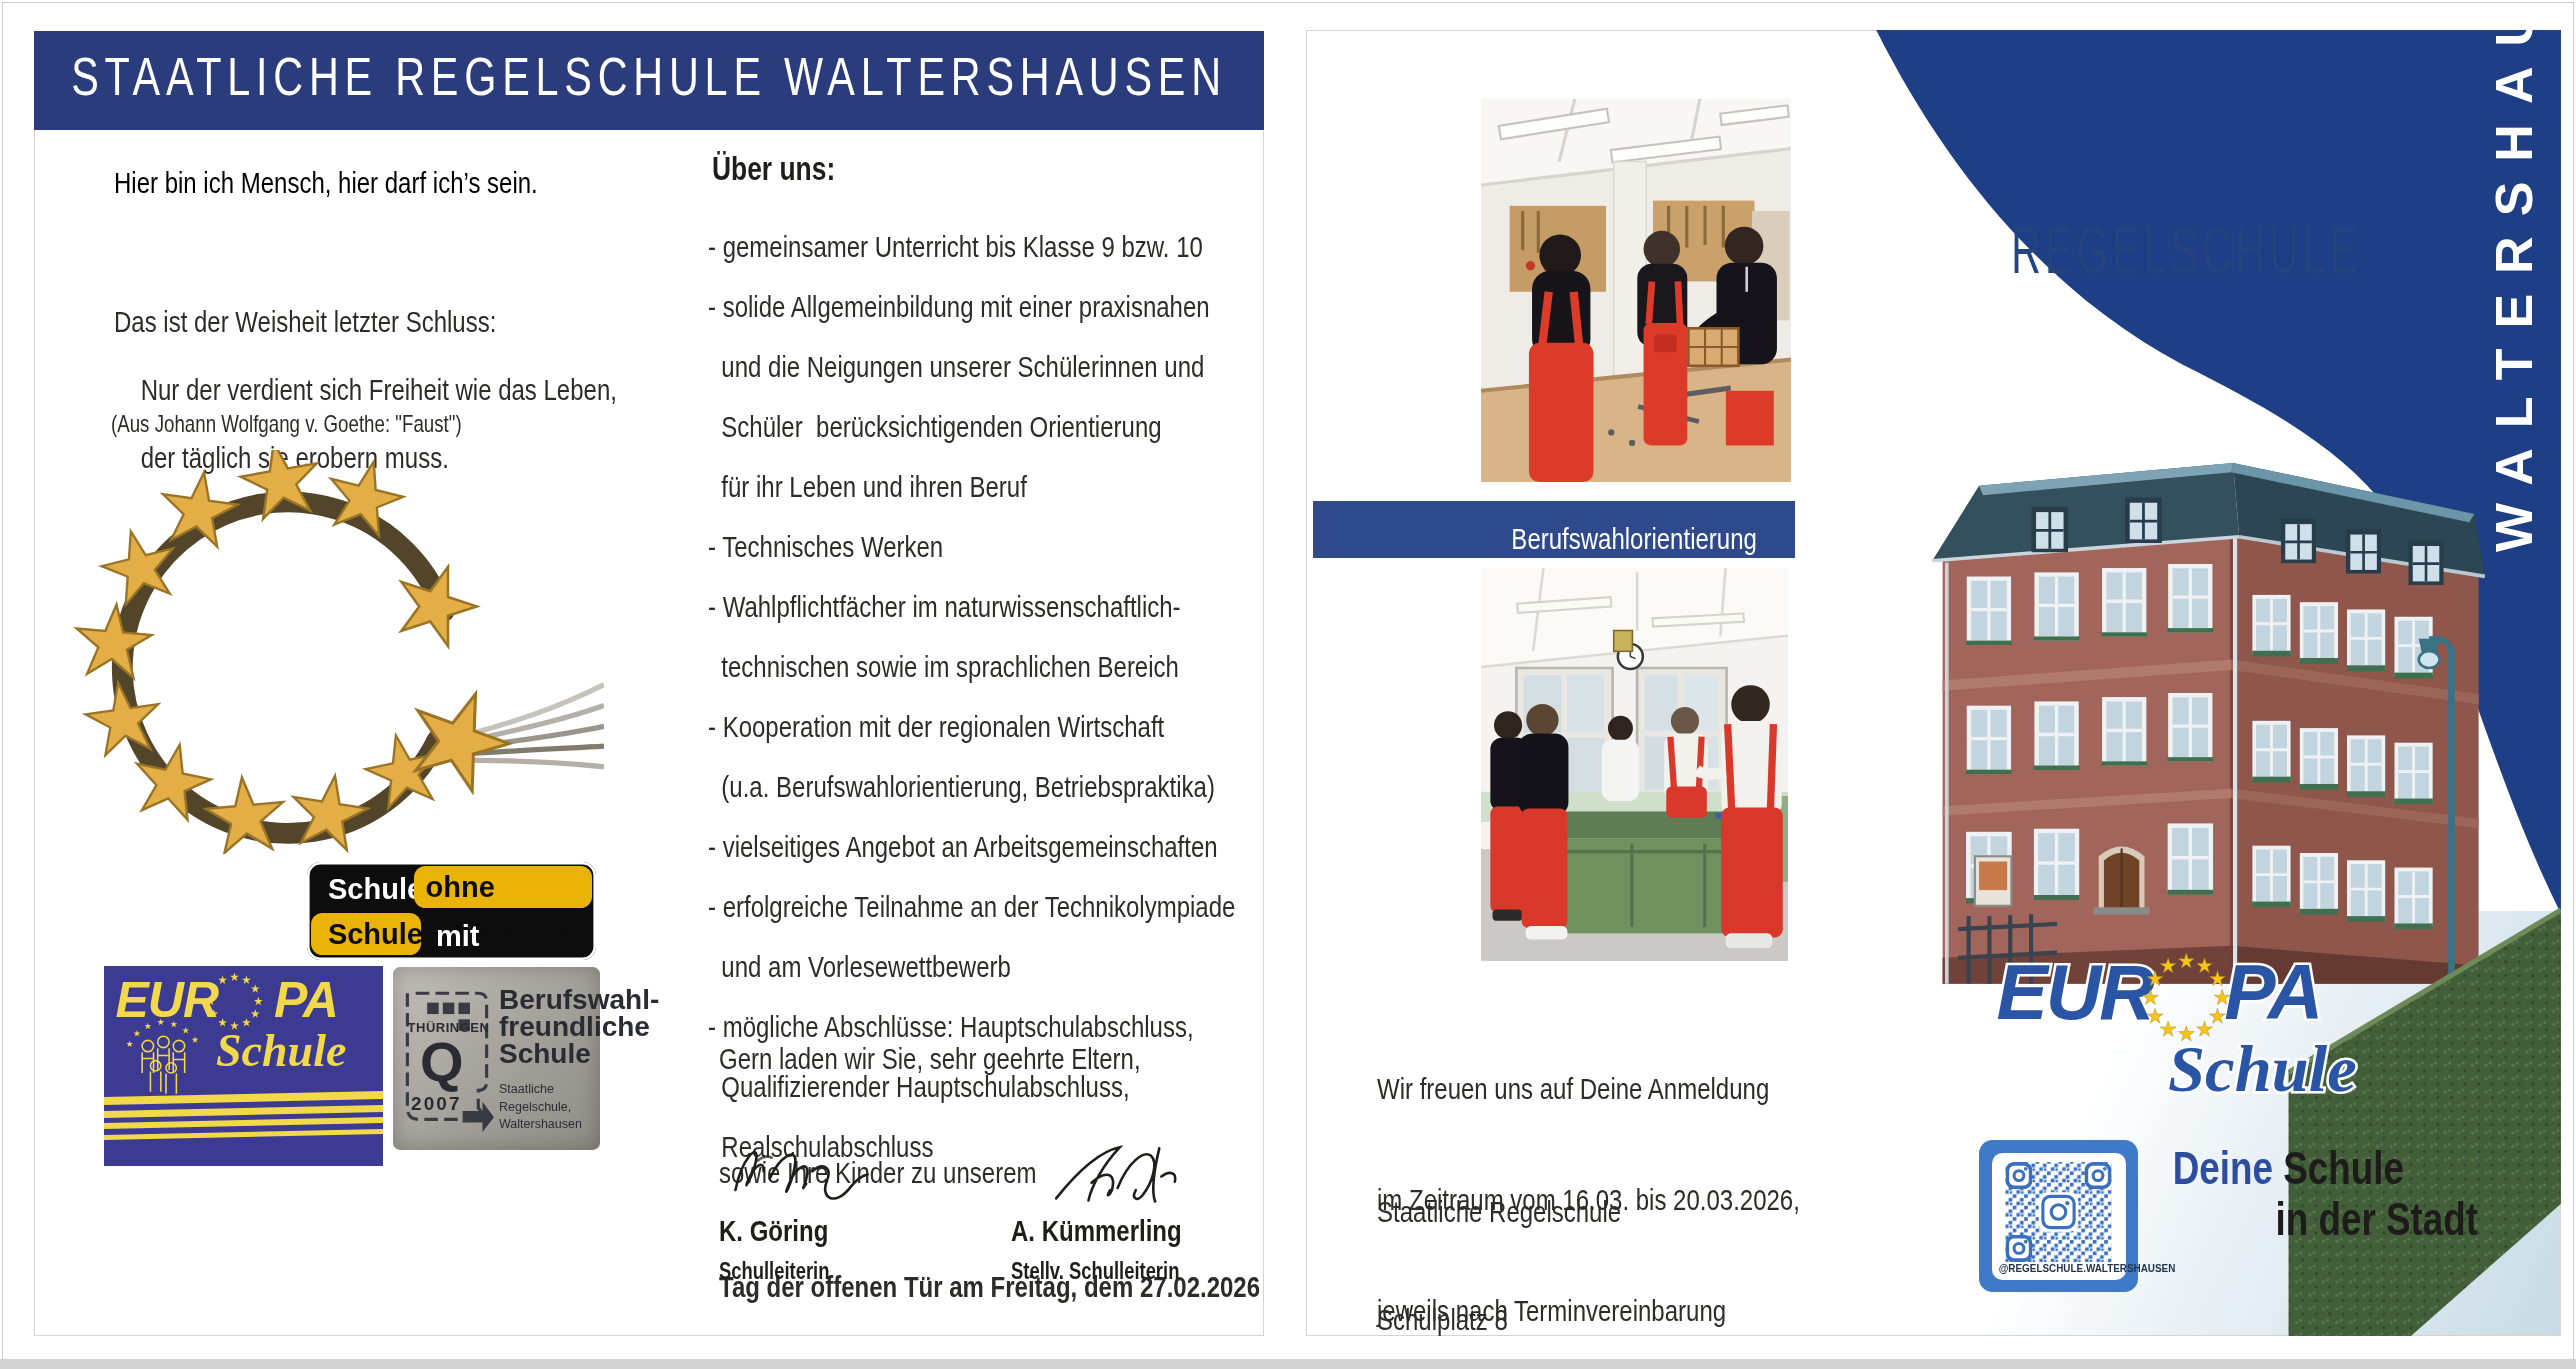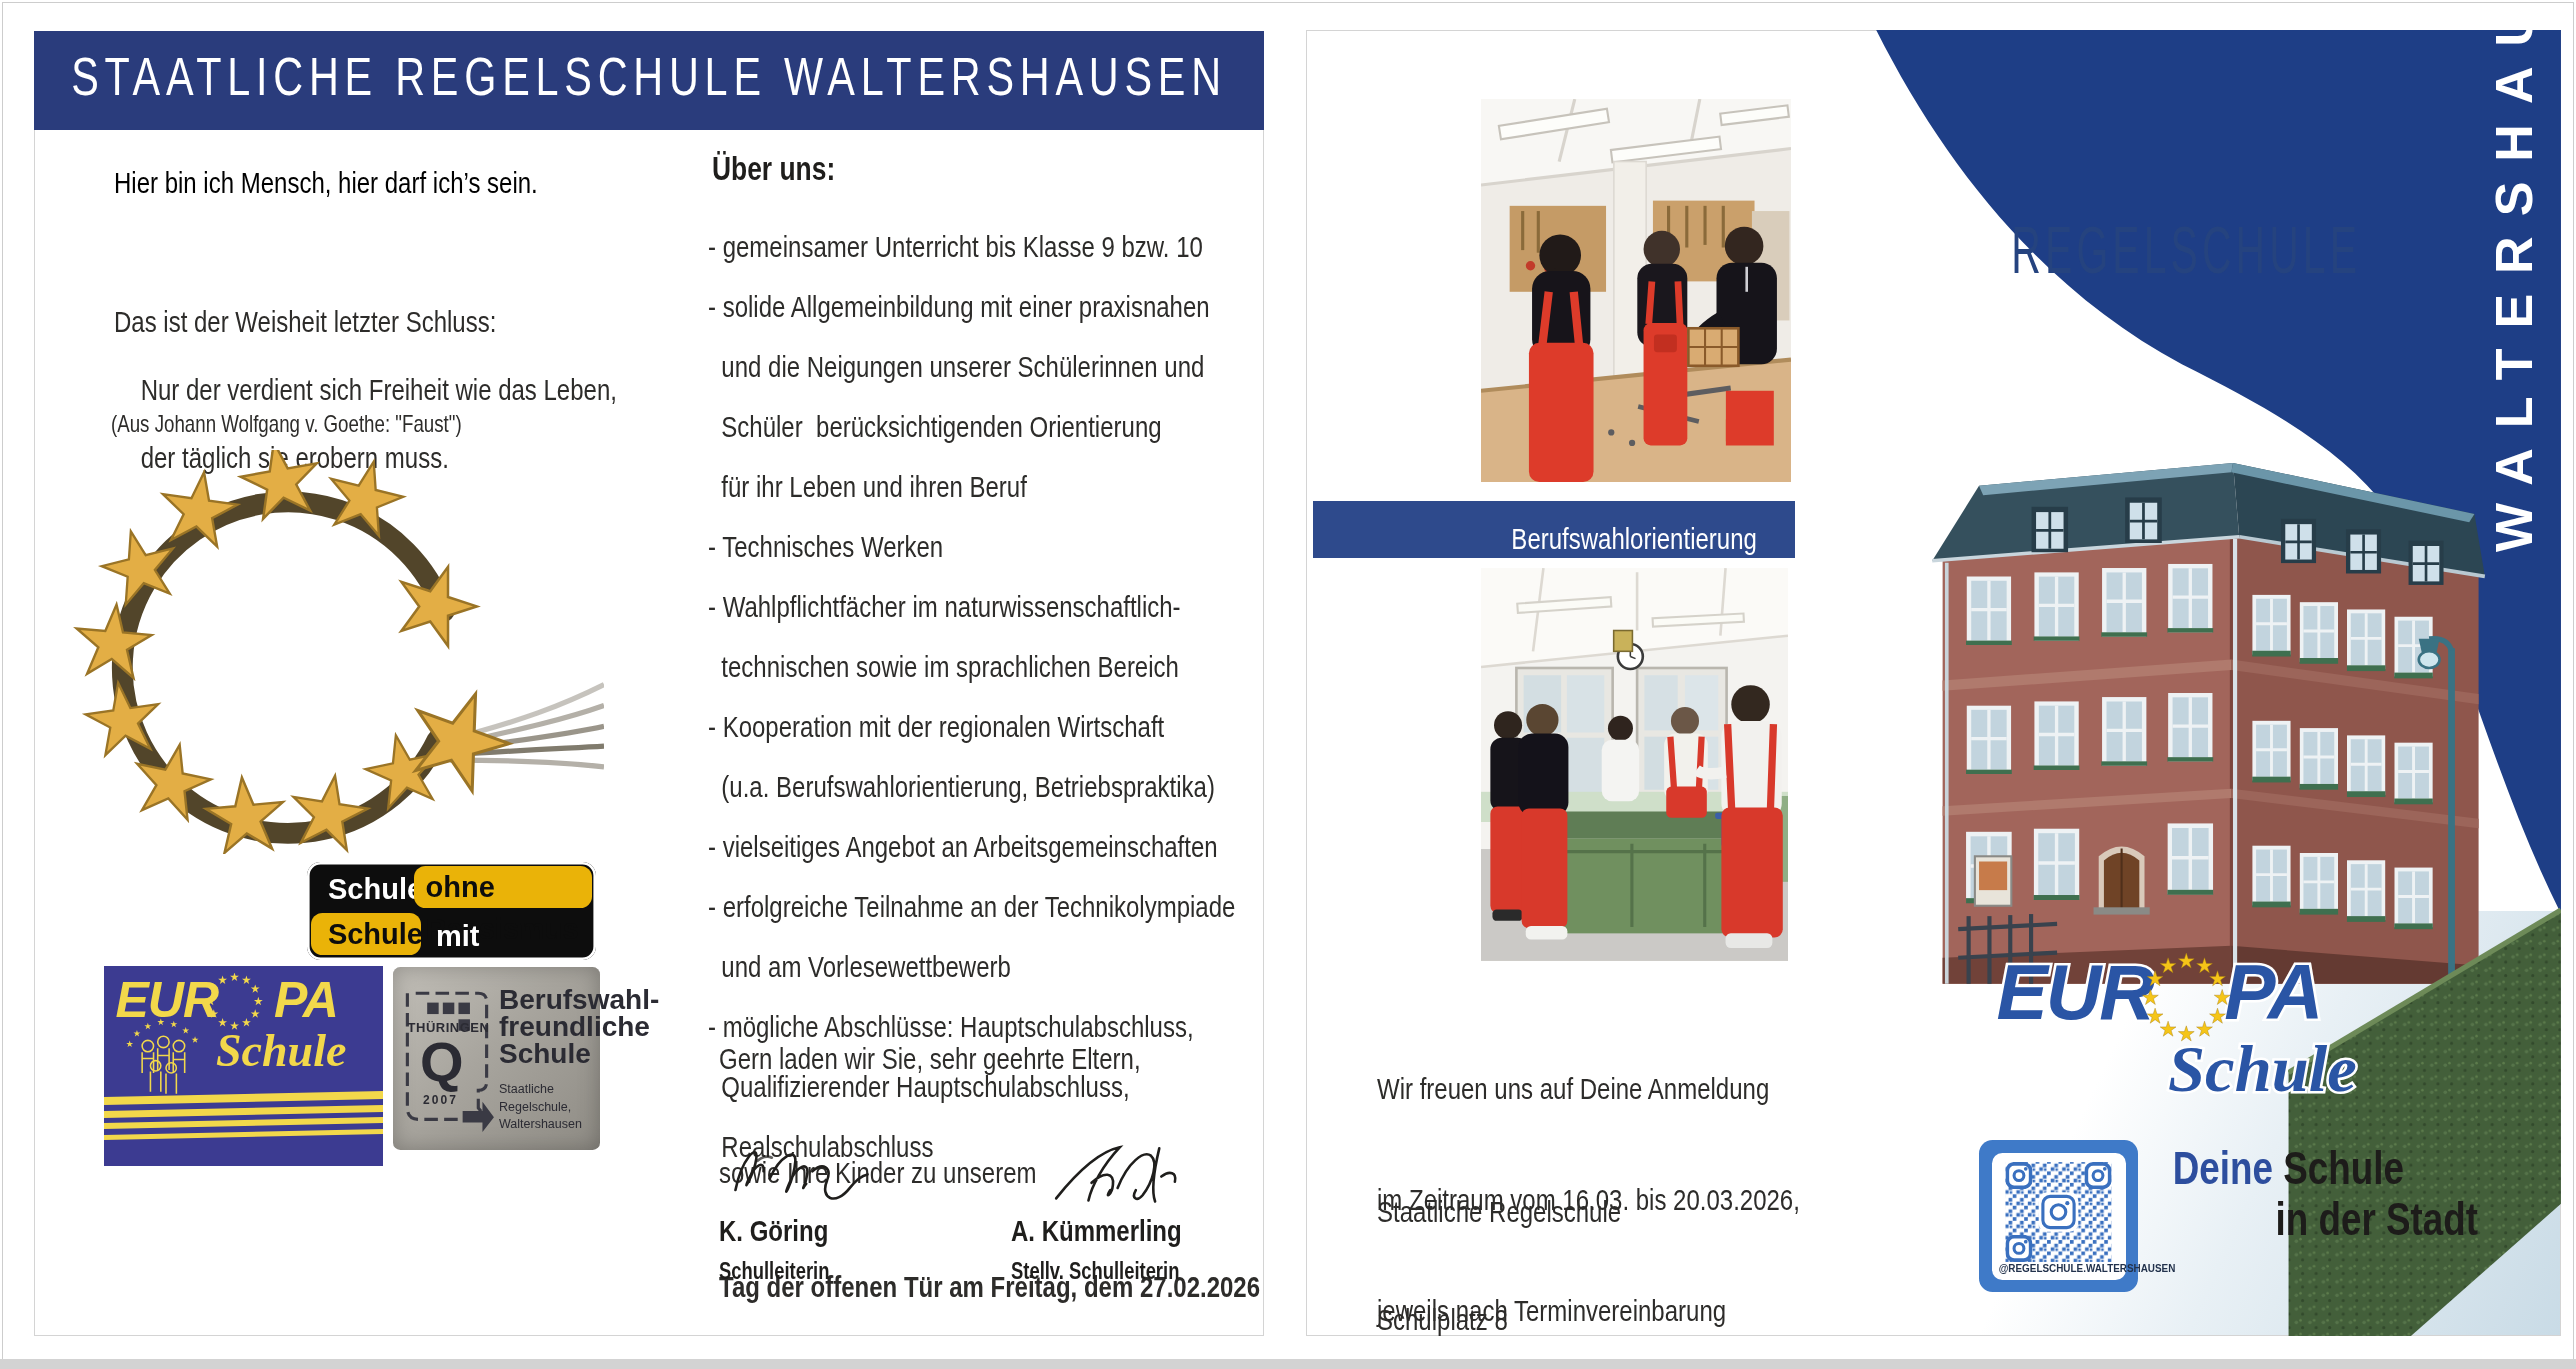--- a/index.html
+++ b/index.html
@@ -164,21 +164,21 @@
       <path d="M30,10 L150,10 Q166,10 166,26 L166,180 Q166,196 150,196 L150,230 L166,250" fill="none" stroke="#3a3a44" stroke-width="6" stroke-dasharray="26 12"></path>
       <path d="M14,10 L14,230 Q14,252 36,252 L120,252" fill="none" stroke="#3a3a44" stroke-width="6" stroke-dasharray="26 12"></path>
       <rect x="52" y="28" width="22" height="22" fill="#3a3a44"></rect>
         <rect x="82" y="28" width="22" height="22" fill="#3a3a44"></rect>
       <rect x="112" y="28" width="22" height="22" fill="#3a3a44"></rect>
         <rect x="112" y="60" width="22" height="22" fill="#3a3a44"></rect>
       <path d="M120,236 L158,236 L158,218 L180,248 L158,276 L158,258 L120,258 Z" fill="#3a3a44"></path>
     </svg>
     <div class="abs txt" style="left:14.6px;top:53px;font-size:13px;font-weight:bold;letter-spacing:0.5px;">THÜRINGEN</div>
     <div class="abs txt" style="left:27px;top:62px;font-size:56px;font-weight:bold;">Q</div>
-    <div class="abs txt" style="left:30px;top:126px;font-size:12px;font-weight:bold;letter-spacing:2.1px;">2007</div>
+    <div class="abs txt" style="left:18px;top:126px;font-size:19px;font-weight:bold;letter-spacing:2.1px;">2007</div>
     <div class="abs txt" style="left:106px;top:19px;font-size:28px;font-weight:bold;line-height:27px;">
       <span>Berufswahl-</span><br>
       <span>freundliche</span><br>
       <span>Schule</span>
     </div>
     <div class="abs txt" style="left:106px;top:114px;font-size:12.5px;line-height:17.7px;">
       <span>Staatliche Regelschule,</span><br>
       <span>Waltershausen</span>
     </div>
   </div>

